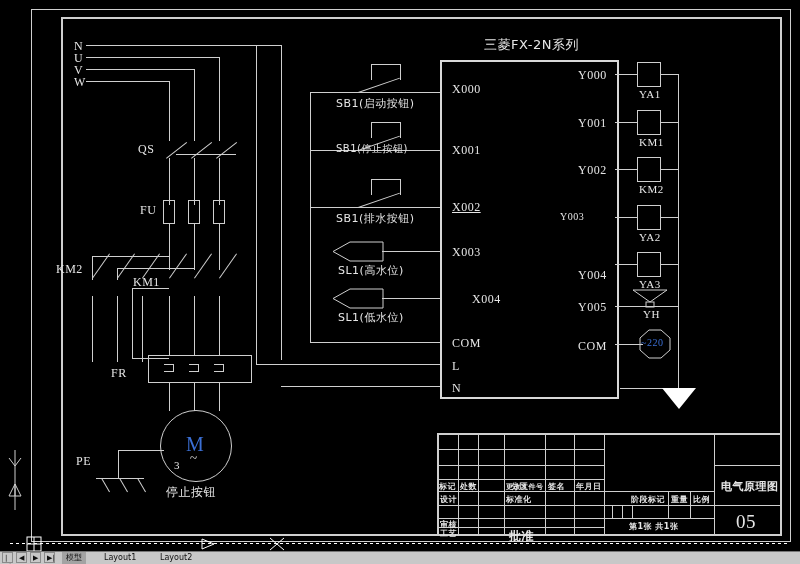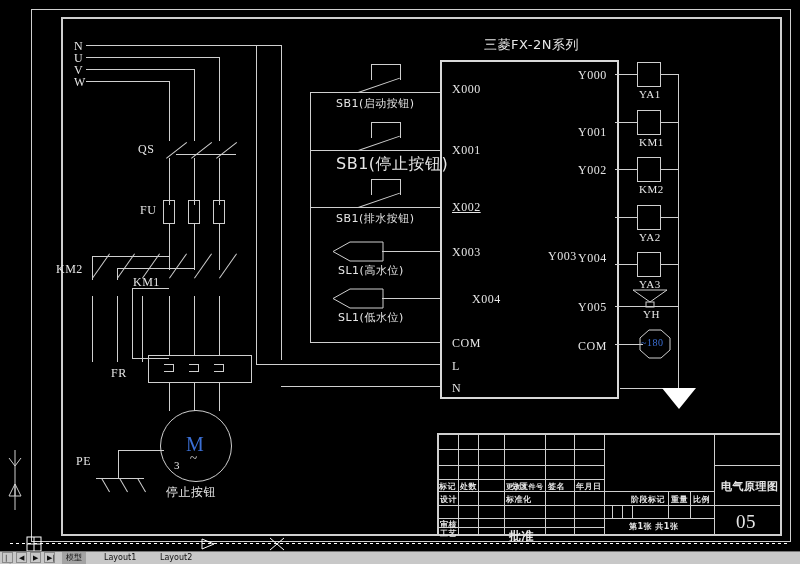--- a/index.html
+++ b/index.html
@@ -127,42 +127,42 @@
   <div class="lbl" style="left:452px;top:82px;font-size:12px;">X000</div>
   <div class="lbl" style="left:452px;top:143px;font-size:12px;">X001</div>
   <div class="lbl" style="left:452px;top:200px;font-size:12px;text-decoration:underline;">X002</div>
   <div class="lbl" style="left:452px;top:245px;font-size:12px;">X003</div>
   <div class="lbl" style="left:472px;top:292px;font-size:12px;">X004</div>
   <div class="lbl" style="left:452px;top:336px;font-size:12px;">COM</div>
   <div class="lbl" style="left:452px;top:359px;font-size:12px;">L</div>
   <div class="lbl" style="left:452px;top:381px;font-size:12px;">N</div>
 
   <div class="lbl" style="left:578px;top:68px;font-size:12px;">Y000</div>
-  <div class="lbl" style="left:578px;top:116px;font-size:12px;margin-top:9px;">Y001</div>
+  <div class="lbl" style="left:578px;top:116px;font-size:12px;">Y001</div>
   <div class="lbl" style="left:578px;top:163px;font-size:12px;">Y002</div>
-  <div class="lbl" style="left:548px;top:211px;font-size:12px;margin-top:38px;">Y003</div>
-  <div class="lbl" style="left:578px;top:251px;font-size:12px;">Y004</div>
+  <div class="lbl" style="left:560px;top:211px;font-size:10px;">Y003</div>
+  <div class="lbl" style="left:578px;top:268px;font-size:12px;">Y004</div>
   <div class="lbl" style="left:578px;top:300px;font-size:12px;">Y005</div>
   <div class="lbl" style="left:578px;top:339px;font-size:12px;">COM</div>
 
   <div class="v" style="left:310px;top:92px;height:250px;"></div>
 
   <div class="h" style="left:310px;top:92px;width:130px;"></div>
   <div class="v" style="left:371px;top:64px;height:16px;"></div>
   <div class="v" style="left:400px;top:64px;height:16px;"></div>
   <div class="h" style="left:371px;top:64px;width:30px;"></div>
   <div class="diag" style="left:358px;top:92px;width:44px;transform:rotate(-19deg);"></div>
   <div class="lbl cjk" style="left:336px;top:96px;font-size:11px;">SB1(启动按钮)</div>
 
   <div class="h" style="left:310px;top:150px;width:130px;"></div>
   <div class="v" style="left:371px;top:122px;height:16px;"></div>
   <div class="v" style="left:400px;top:122px;height:16px;"></div>
   <div class="h" style="left:371px;top:122px;width:30px;"></div>
   <div class="diag" style="left:358px;top:150px;width:44px;transform:rotate(-19deg);"></div>
-  <div class="lbl cjk" style="left:336px;top:154px;font-size:16px;">SB1(停止按钮)</div>
+  <div class="lbl cjk" style="left:336px;top:142px;font-size:10px;">SB1(停止按钮)</div>
 
   <div class="h" style="left:310px;top:207px;width:130px;"></div>
   <div class="v" style="left:371px;top:179px;height:16px;"></div>
   <div class="v" style="left:400px;top:179px;height:16px;"></div>
   <div class="h" style="left:371px;top:179px;width:30px;"></div>
   <div class="diag" style="left:358px;top:207px;width:44px;transform:rotate(-19deg);"></div>
   <div class="lbl cjk" style="left:336px;top:211px;font-size:11px;">SB1(排水按钮)</div>
 
   <div class="h" style="left:382px;top:251px;width:58px;"></div>
   <svg class="abs" style="left:332px;top:240px;" width="52" height="23" viewBox="0 0 52 23">
@@ -215,21 +215,21 @@
   <svg class="abs" style="left:632px;top:286px;" width="36" height="22" viewBox="0 0 36 22">
     <path d="M1,4 L35,4 L18,16 Z" fill="none" stroke="#cfcfcf" stroke-width="1"></path>
     <rect x="14" y="16" width="8" height="5" fill="none" stroke="#cfcfcf" stroke-width="1"></rect>
   </svg>
   <div class="lbl" style="left:643px;top:308px;font-size:11px;">YH</div>
 
   <div class="h" style="left:615px;top:344px;width:28px;"></div>
   <svg class="abs" style="left:638px;top:329px;" width="34" height="31" viewBox="0 0 34 31">
     <polygon points="11,1 23,1 32,9 32,21 23,29 11,29 2,21 2,9" fill="none" stroke="#cfcfcf" stroke-width="1"></polygon>
   </svg>
-  <div class="lbl" style="left:641px;top:337px;font-size:10px;color:#3b6fd4;">~180</div>
+  <div class="lbl" style="left:641px;top:337px;font-size:10px;color:#3b6fd4;">~220</div>
 
   <svg class="abs" style="left:662px;top:388px;" width="34" height="22" viewBox="0 0 34 22">
     <polygon points="0,0 34,0 17,21" fill="#ffffff"></polygon>
   </svg>
 
   <div class="box" style="left:437px;top:433px;width:345px;height:103px;border-width:2px;"></div>
 
   <div class="h" style="left:437px;top:449px;width:167px;"></div>
   <div class="h" style="left:437px;top:465px;width:167px;"></div>
   <div class="h" style="left:437px;top:479px;width:167px;"></div>

